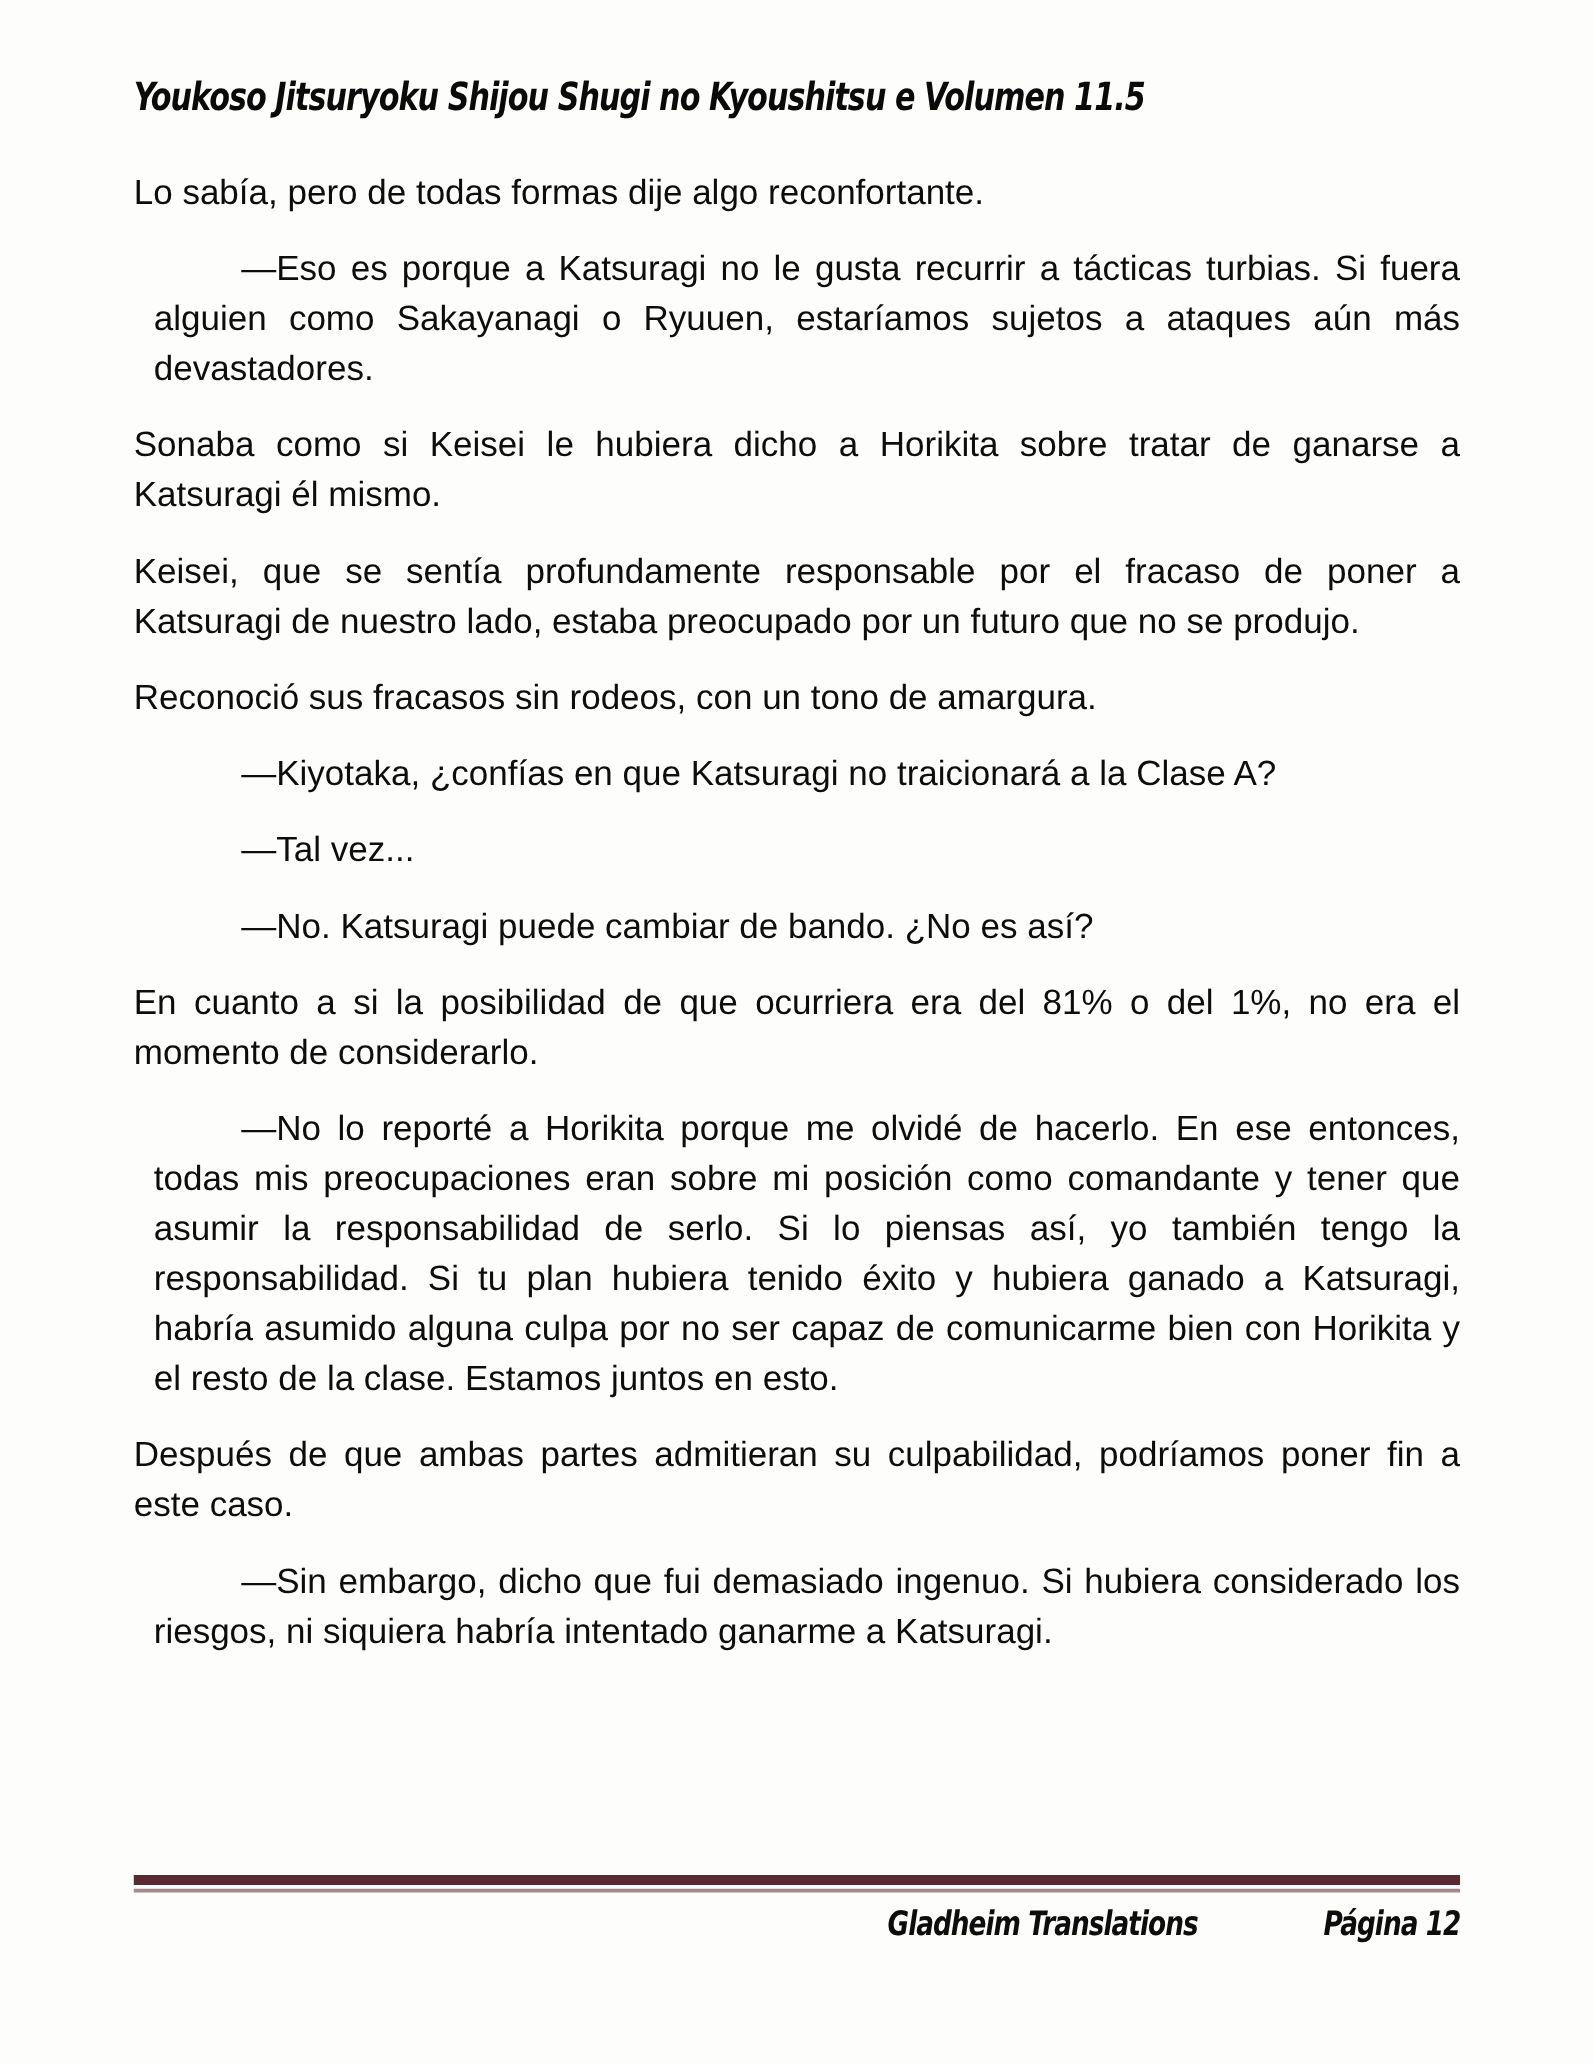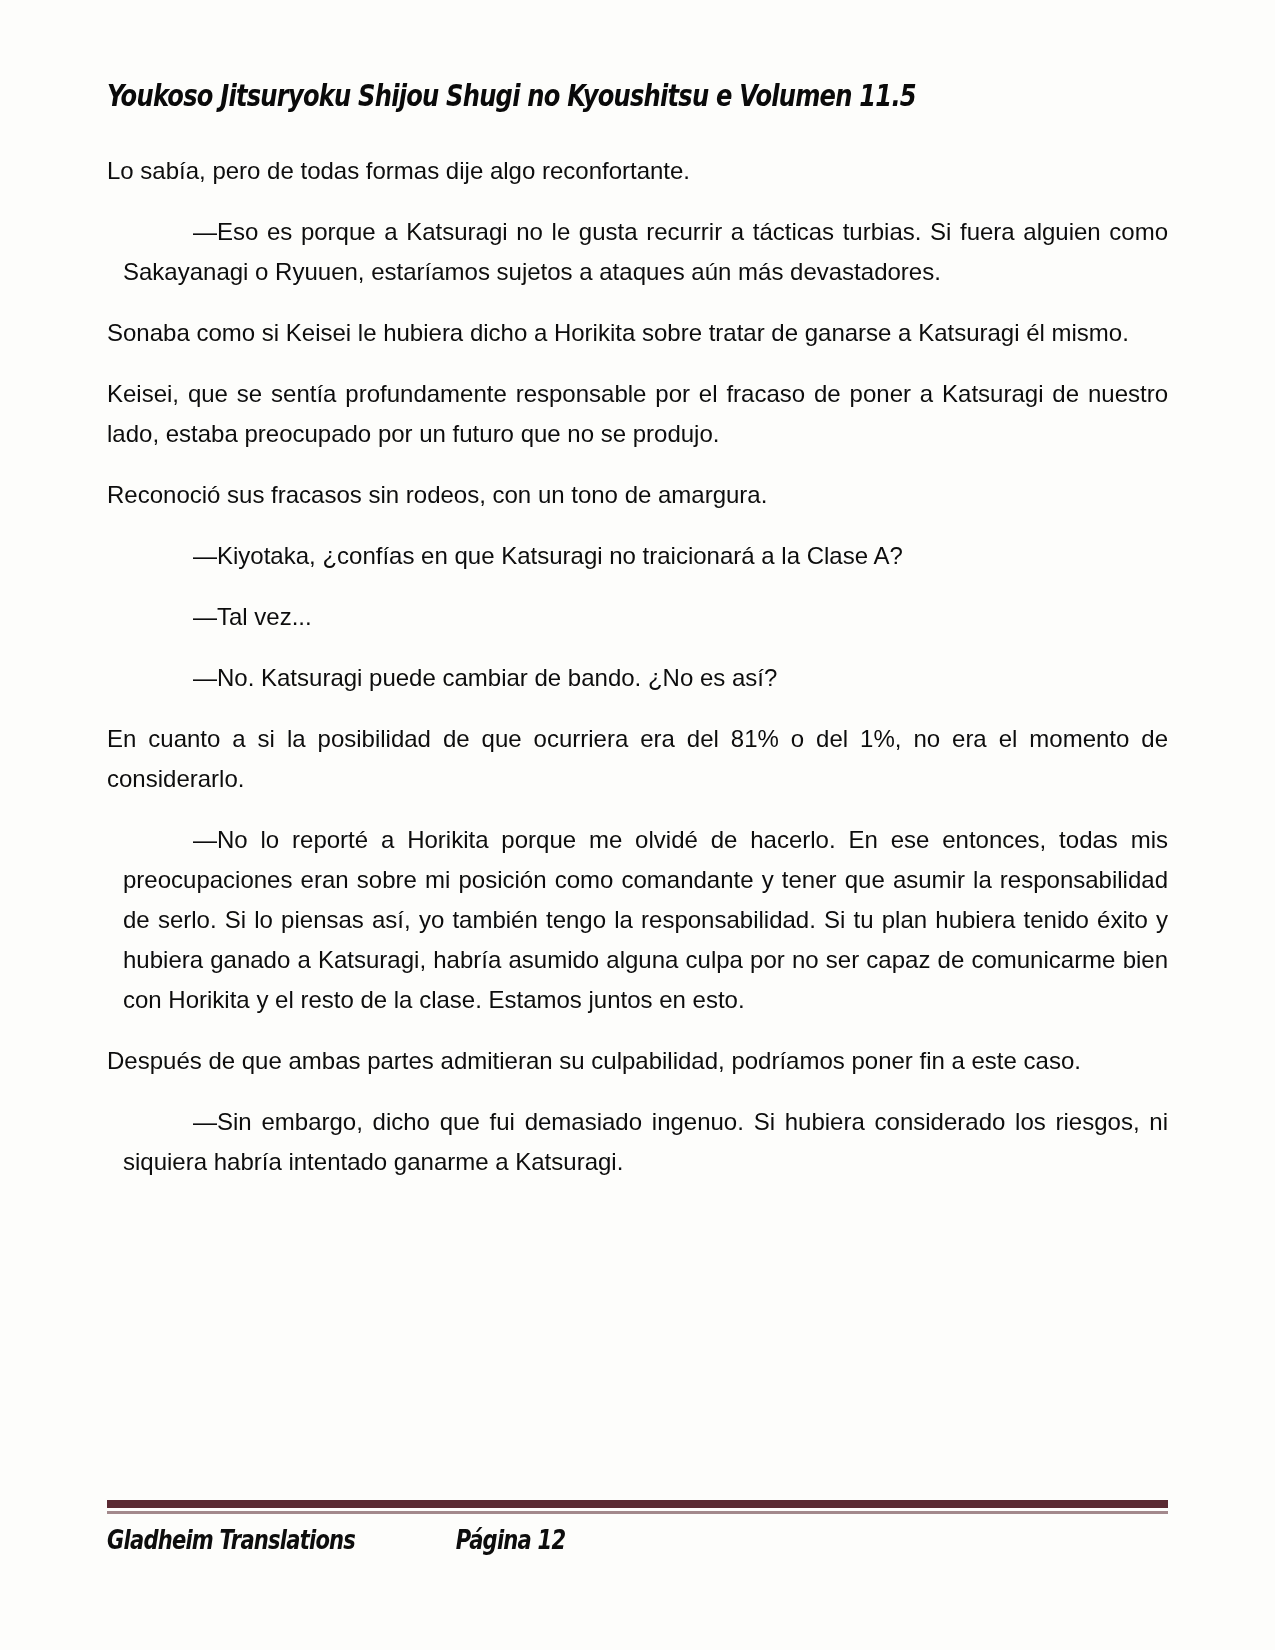--- a/index.html
+++ b/index.html
@@ -18,21 +18,21 @@
     color: #0d0d0d;
   }
   .margins {
     position: absolute;
     left: 107px;
     right: 107px;
     top: 0;
   }
   
   .header {
-    padding-top: 77px;
+    padding-top: 60px;
     height: 44px;
   }
   .display-font {
     font-family: "DejaVu Sans", sans-serif;
     font-weight: bold;
     font-style: italic;
     letter-spacing: -1px;
     display: inline-block;
     transform: scaleX(0.78);
     transform-origin: left center;
@@ -40,21 +40,21 @@
   }
   .header .display-font {
     font-size: 31px;
     color: #0a0a0a;
   }
   
   .doc-body {
     margin-top: 30px;
   }
   .doc-body p {
-    font-size: 24px;
+    font-size: 28px;
     line-height: 40px;
     text-align: justify;
     margin: 0 0 21px 0;
   }
   .doc-body p.indent {
     text-indent: 70px;
     margin-left: 16px;
   }
   
   .footer {
@@ -68,21 +68,21 @@
     background: #5a2a32;
   }
   .rule-thin {
     height: 3px;
     margin-top: 3px;
     background: #5a2a32;
     opacity: 0.55;
   }
   .footer-row {
     display: flex;
-    justify-content: flex-start;
+    justify-content: flex-end;
     align-items: baseline;
     margin-top: 10px;
   }
   .footer-row .display-font {
     font-size: 27px;
   }
   .footer-right .display-font {
     transform-origin: right center;
   }
 </style>

